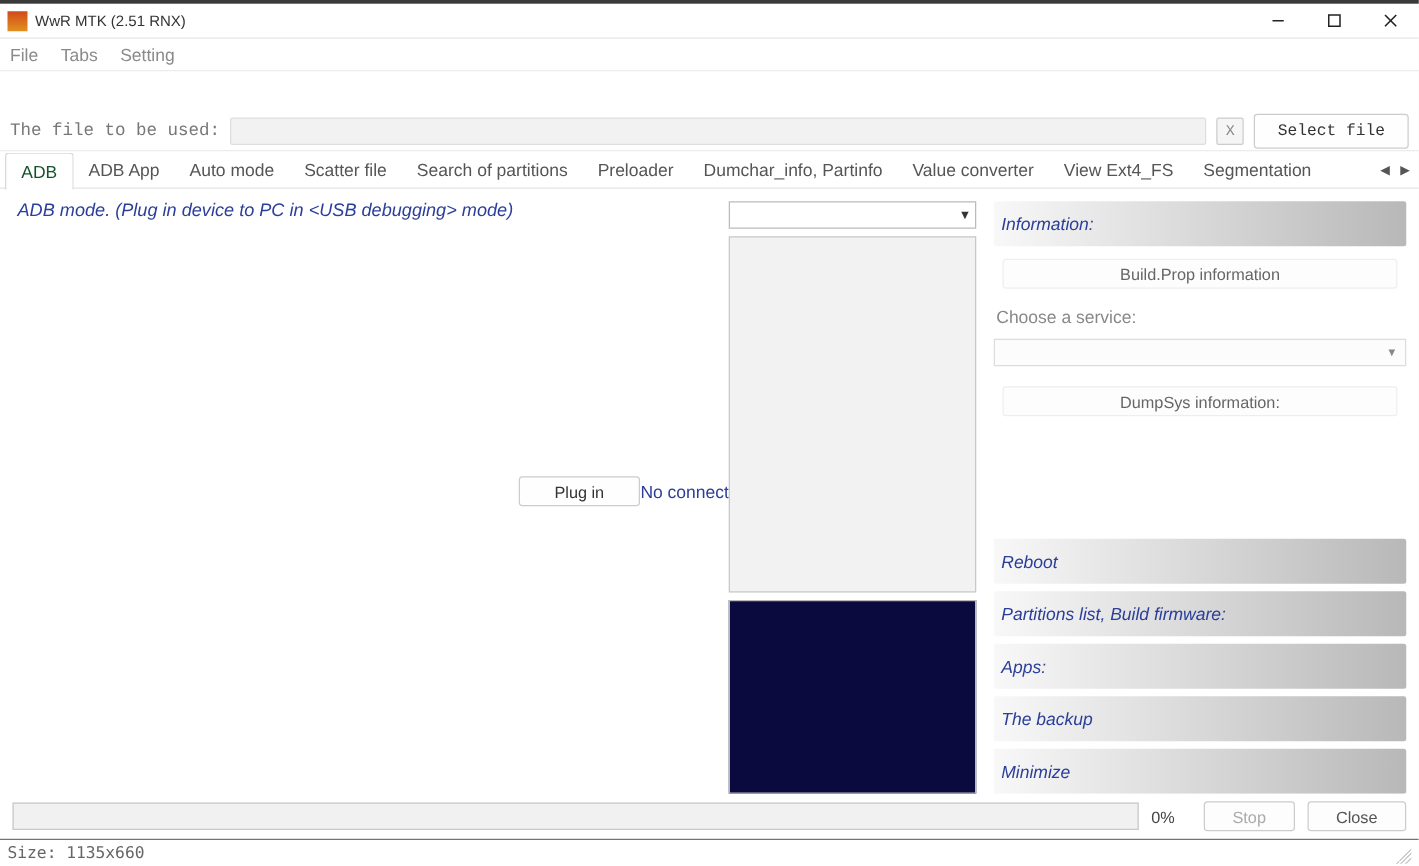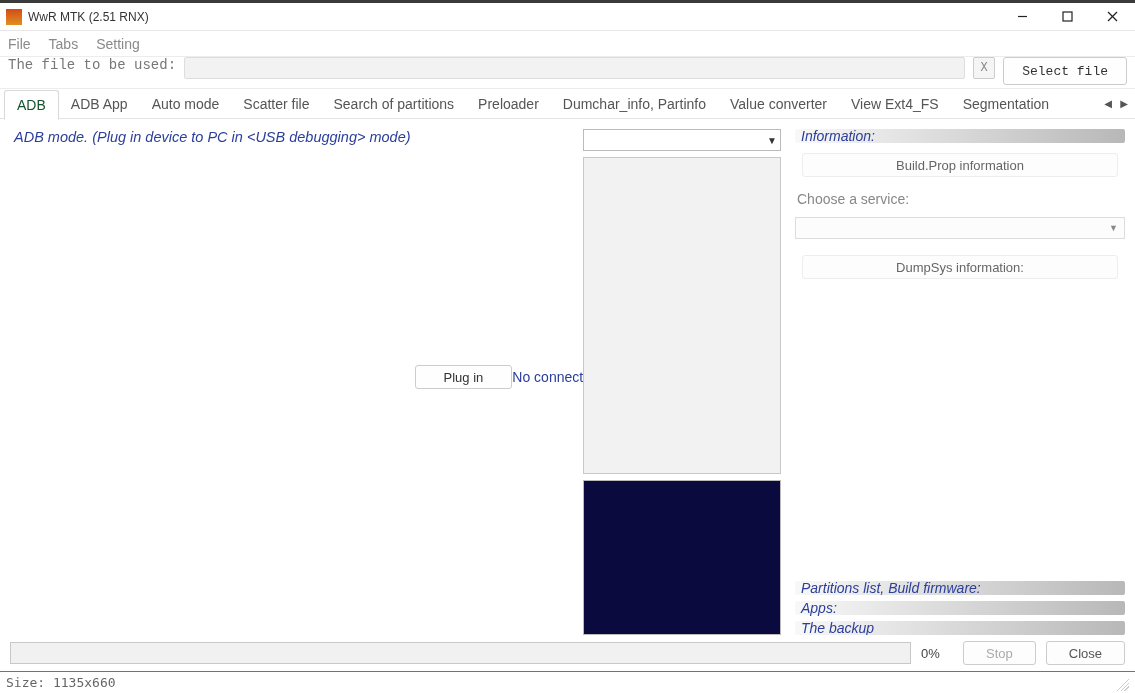--- a/index.html
+++ b/index.html
@@ -48,26 +48,27 @@
   .menubar {
     display:flex; height:26px; align-items:center;
     padding: 0 8px; gap:18px;
     border-bottom:1px solid #ececec;
     color:#8a8a8a;
     font-size:14px;
   }
 
   
   .file-row {
-    display:flex; align-items:flex-start;
+    display:flex; align-items:center;
     height:32px; padding:0 8px; gap:8px;
     border-bottom:1px solid #ececec;
     font-family: Consolas, "Courier New", monospace;
     font-size:14px;
     color:#777;
+    margin-top:32px;
   }
   .file-input {
     flex:1; height:22px; border:1px solid #ddd;
     background:#f2f2f2; border-radius:2px;
   }
   .xbtn {
     width:22px; height:22px; border:1px solid #ccc;
     background:#f5f5f5; display:flex;align-items:center;justify-content:center;
     border-radius:2px; color:#888; font-size:12px;
   }
@@ -135,21 +136,21 @@
   .big-list {
     flex:1; border:1px solid #c8c8c8; background:#f2f2f2;
   }
   .terminal {
     height:155px; background:#0a0a3f; border:1px solid #bbb;
     margin-top:6px;
   }
 
   
   .section-header {
-    height:14px;
+    height:36px;
     background:linear-gradient(to right, #f8f8f8, #b8b8b8);
     display:flex; align-items:center;
     padding-left:6px;
     color:#2a3e9a; font-style:italic; font-size:14px;
     border-radius:2px;
   }
   .right-btn {
     height:24px; margin:4px auto; width:96%;
     border:1px solid #eee; background:#fdfdfd;
     border-radius:3px; font-size:13px; color:#666;
@@ -272,23 +273,25 @@
       <div class="section-header">Information:</div>
       <div class="right-btn">Build.Prop information</div>
       <div class="small-label">Choose a service:</div>
       <div class="service-select">
         <span style="font-size:9px;color:#888;">▼</span>
       </div>
       <div class="right-btn">DumpSys information:</div>
 
       <div class="right-spacer"></div>
 
+      <div class="section-header">Reboot</div>
       <div class="section-header">Partitions list, Build firmware:</div>
       <div class="section-header">Apps:</div>
       <div class="section-header">The backup</div>
+      <div class="section-header">Minimize</div>
     </div>
   </div>
 </div>
 
 <div class="bottom-row">
   <div class="progress"></div>
   <span class="pct">0%</span>
   <button class="bottom-btn disabled">Stop</button>
   <button class="bottom-btn">Close</button>
 </div>

